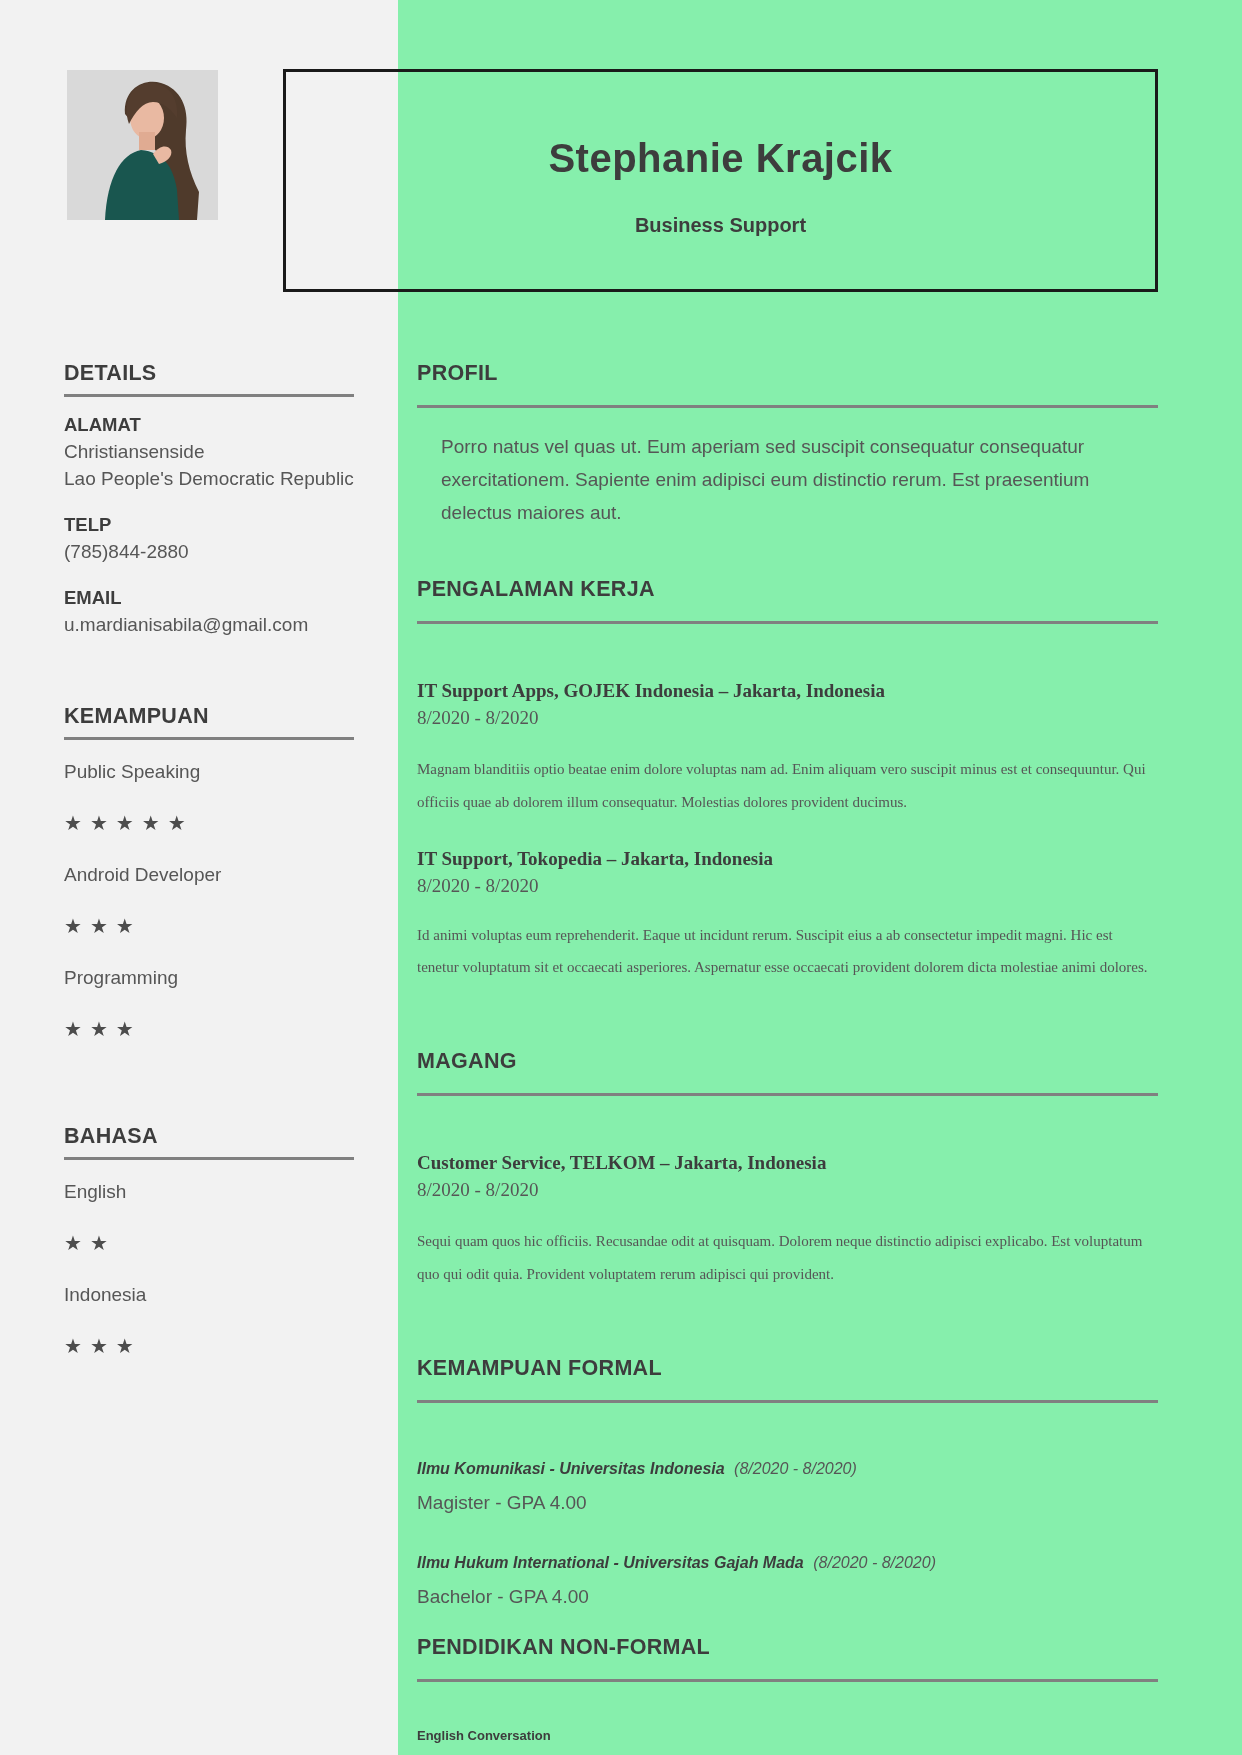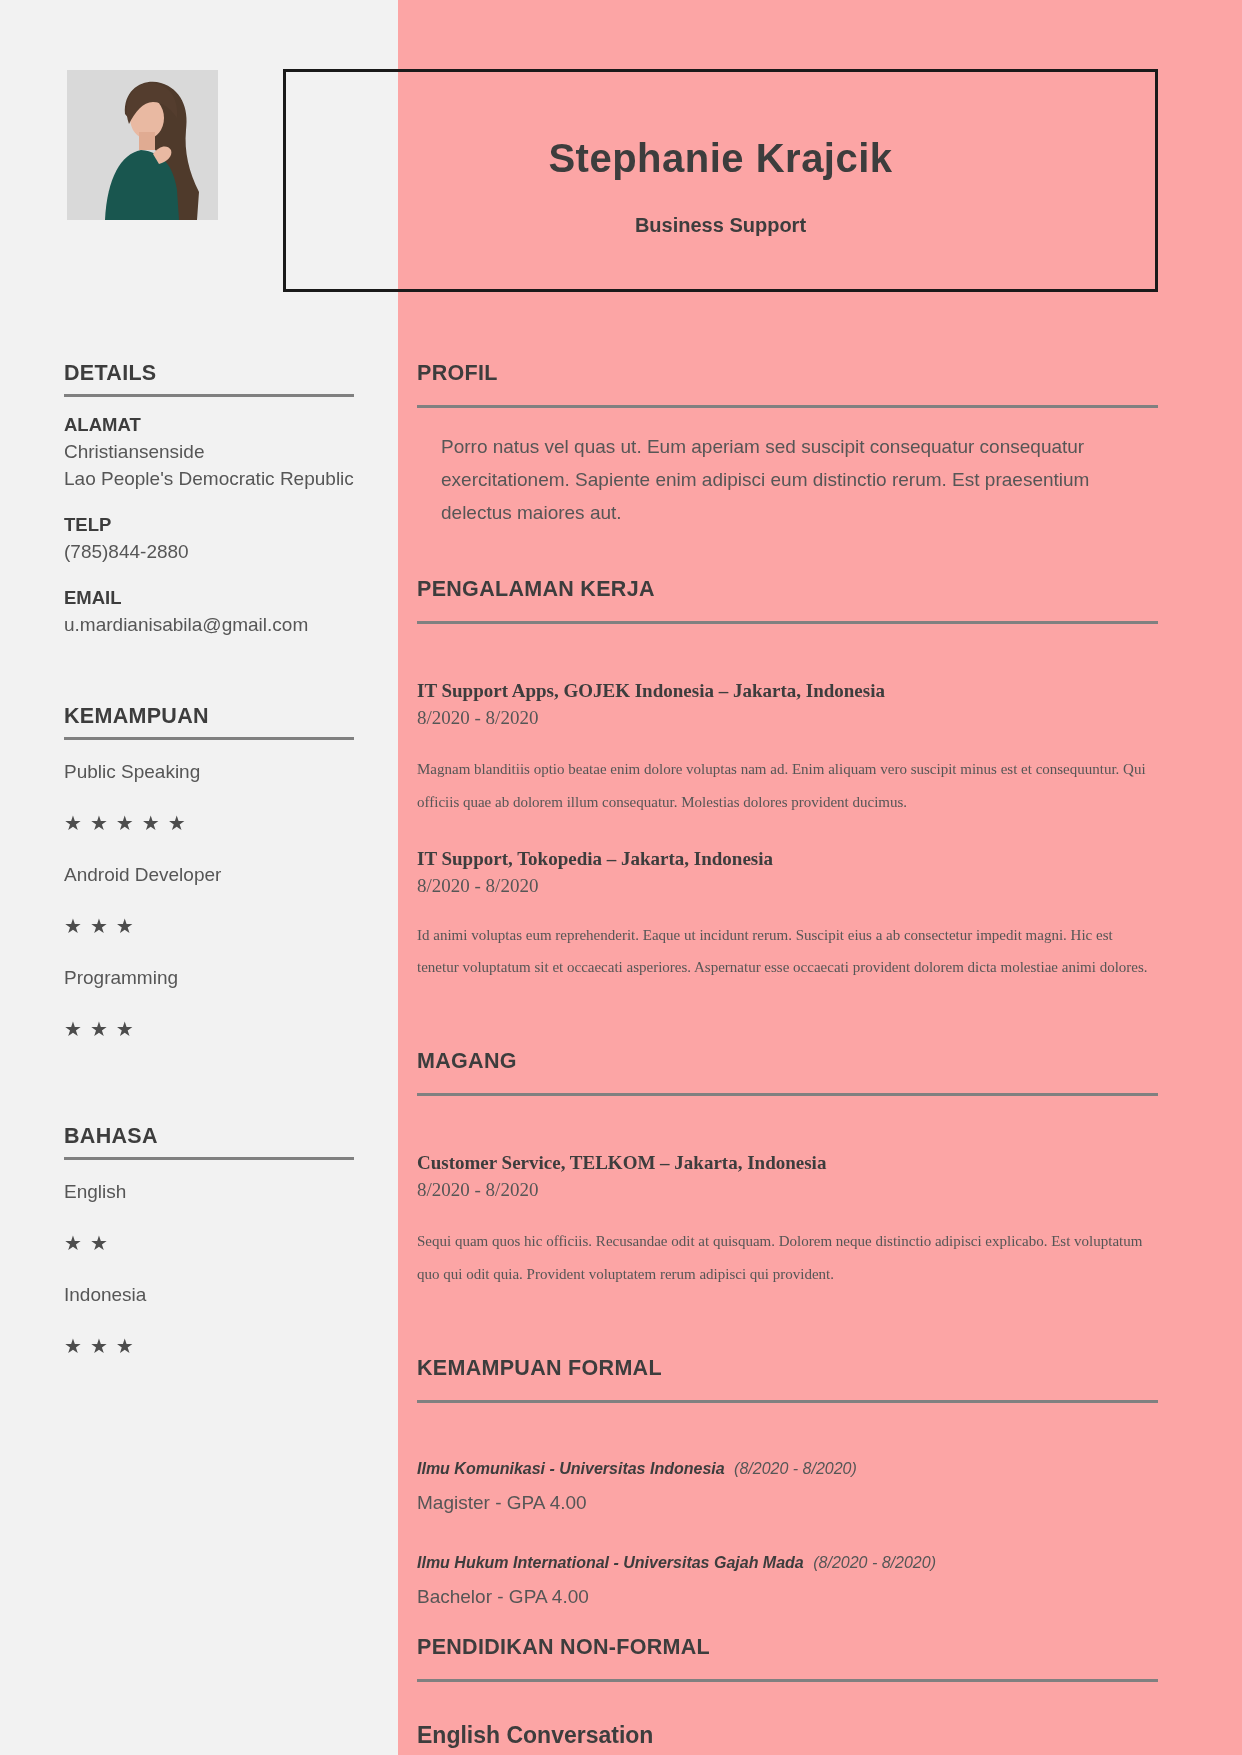--- a/index.html
+++ b/index.html
@@ -1,20 +1,20 @@
 <!DOCTYPE html>
 <html><head>
 <meta charset="utf-8">
 <style>
   html, body { margin: 0; padding: 0; background: #ffffff; }
   .page {
     position: relative;
     width: 1242px;
     height: 1755px;
-    background: #fca5a5;
+    background: #86efac;
     overflow: hidden;
     font-family: "Liberation Sans", "DejaVu Sans", sans-serif;
     color: #565656;
   }
   
   .sidebar-bg {
     position: absolute;
     left: 0; top: 0;
     width: 398px; height: 1755px;
     background: #f2f2f2;
@@ -89,21 +89,21 @@
   .item-date  { font-size: 19px; line-height: 27px; color: #565656; }
   .item-desc  { font-size: 15px; line-height: 33px; color: #565656; margin-top: 22px; }
 
   .edu-item { margin-top: 33px; }
   .edu-item.first { margin-top: 52px; }
   .edu-line { font-size: 16px; line-height: 27px; font-style: italic; }
   .edu-title { font-weight: bold; color: #3d3d3d; }
   .edu-date { color: #565656; margin-left: 5px; font-weight: normal; }
   .edu-degree { font-size: 19px; line-height: 27px; color: #565656; margin-top: 7px; }
 
-  .course-title { margin-top: 40px; font-size: 23px; line-height: 27px; font-weight: bold; color: #3d3d3d; }
+  .course-title { margin-top: 40px; font-size: 13px; line-height: 27px; font-weight: bold; color: #3d3d3d; }
 </style>
 </head>
 <body>
 
 <div class="page">
 
   <div class="sidebar-bg"></div>
 
   <div class="photo">
     <svg viewBox="0 0 151 150" xmlns="http://www.w3.org/2000/svg">

